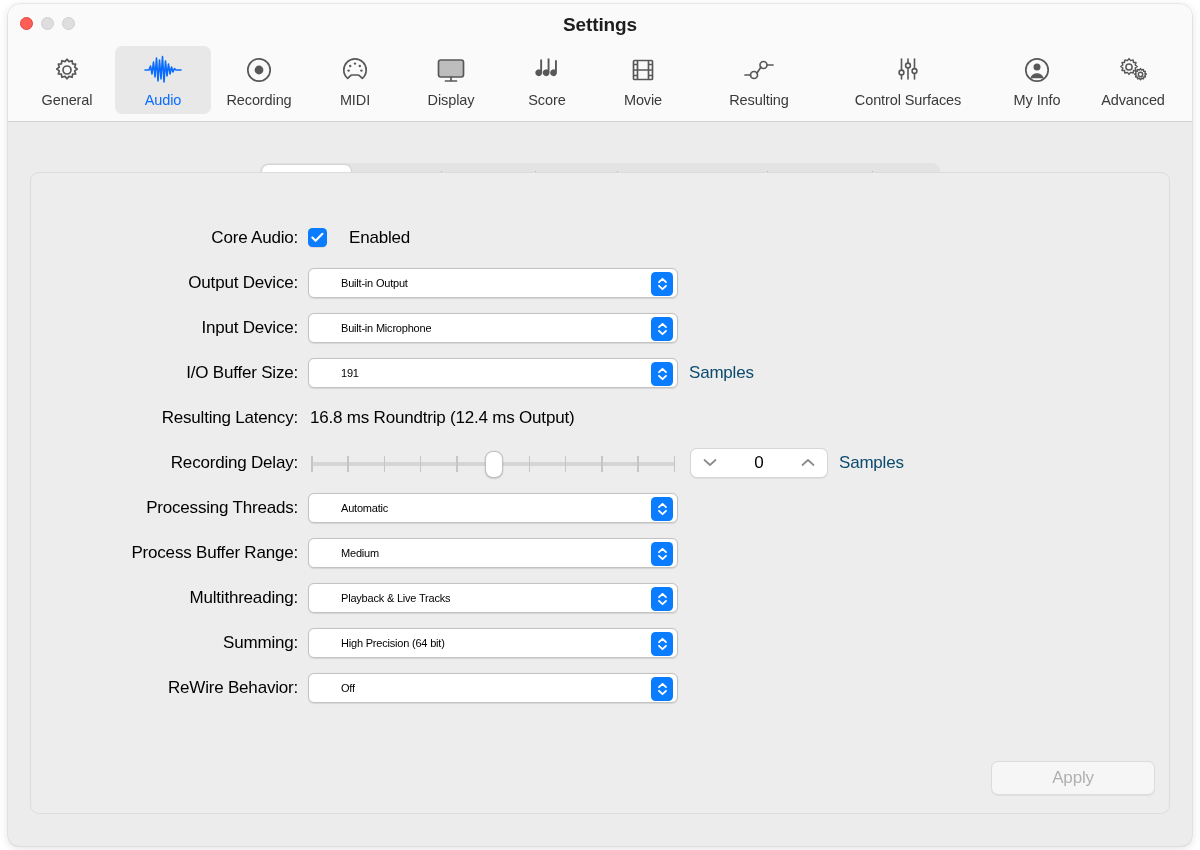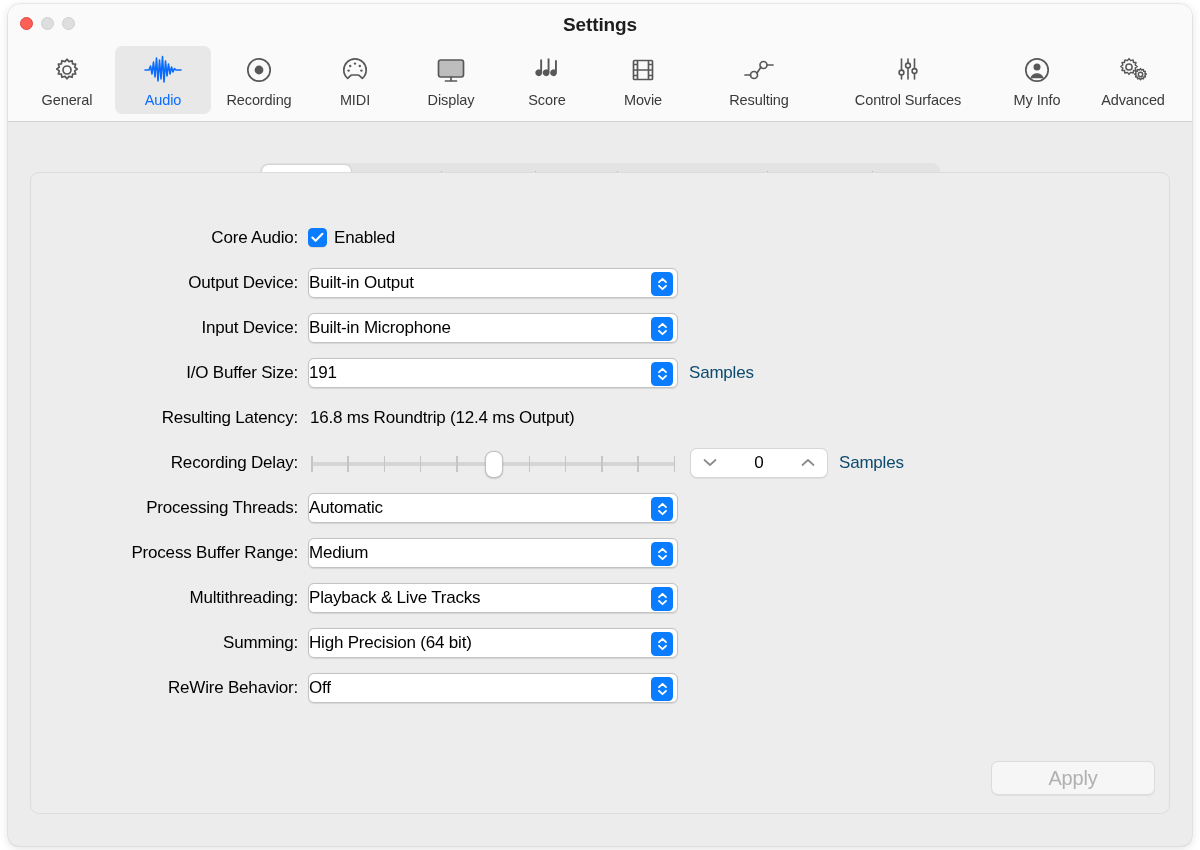--- a/index.html
+++ b/index.html
@@ -186,21 +186,21 @@
     align-items: center;
   }
   .suffix {
     margin-left: 11px;
     font-size: 17px;
     color: #0c4a6e;
     letter-spacing: -0.2px;
   }
 
   
-  .checkwrap { display: flex; align-items: center; gap: 7px; }
+  .checkwrap { display: flex; align-items: center; gap: 22px; }
   .checkbox {
     width: 19px; height: 19px;
     border-radius: 4.5px;
     background: #0a7cff;
     display: flex; align-items: center; justify-content: center;
     box-shadow: 0 0.5px 0.5px rgba(0,0,0,0.18);
   }
   .checkbox svg { display:block; }
   .checklabel { font-size: 17px; color: #000; letter-spacing: -0.2px; }
 
@@ -212,25 +212,26 @@
     background: #ffffff;
     border-radius: 6px;
     border: 0.5px solid #c3c3c3;
     box-shadow: 0 0.5px 1px rgba(0,0,0,0.10);
     display: flex;
     align-items: center;
     box-sizing: border-box;
     cursor: default;
   }
   .popup .val {
-    font-size: 17px;
+    font-size: 11px;
     color: #000;
     letter-spacing: -0.2px;
     white-space: nowrap;
     overflow: hidden;
+    margin-left: 32px;
   }
   .popup .chev {
     position: absolute;
     right: 4px;
     top: 3px;
     width: 22px;
     height: 24px;
     background: #0a7cff;
     border-radius: 4.5px;
     display: flex;
@@ -320,21 +321,21 @@
   #apply-btn {
     width: 162px;
     height: 32px;
     background: #f6f6f6;
     border: 0.5px solid #dcdcdc;
     border-radius: 7px;
     box-shadow: 0 0.5px 1px rgba(0,0,0,0.06);
     display: flex;
     align-items: center;
     justify-content: center;
-    font-size: 20px;
+    font-size: 17px;
     color: #b0b0b0;
     letter-spacing: -0.2px;
     cursor: default;
   }
 </style>
 </head>
 <body>
 
 <div id="window">
 

